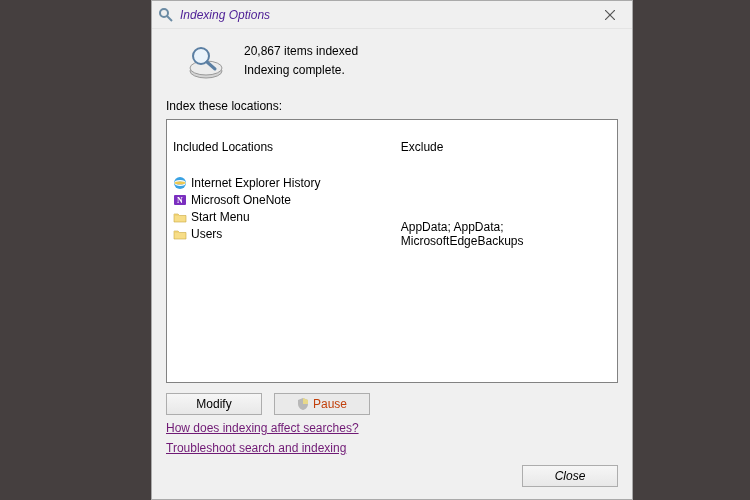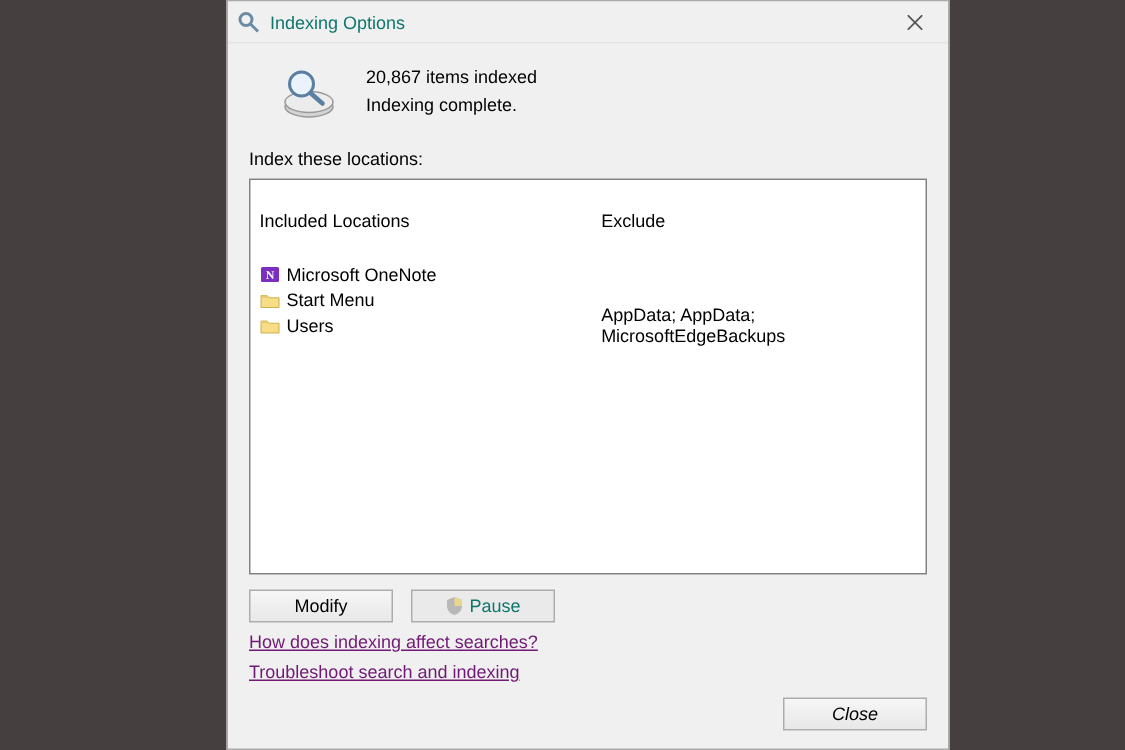--- a/index.html
+++ b/index.html
@@ -31,22 +31,23 @@
     padding-left: 6px;
     background: #f0f0f0;
     border-bottom: 1px solid #e4e4e4;
   }
   .titlebar .title-icon {
     width: 16px; height: 16px;
     margin-right: 6px;
     display: flex; align-items: center; justify-content: center;
   }
   .titlebar .title-text {
-    color: #0f766e;
-    font-size: 12px;
+    color: #4c1d95;
+    font-size: 12px;
+    font-style: italic;
   }
   .titlebar .close {
     margin-left: auto;
     width: 44px;
     height: 28px;
     display: flex;
     align-items: center;
     justify-content: center;
     color: #555;
     font-size: 14px;
@@ -116,21 +117,21 @@
     background: linear-gradient(#f6f6f6, #e8e8e8);
     font-size: 12px;
     display: flex;
     align-items: center;
     justify-content: center;
     padding: 0 4px;
     cursor: pointer;
     min-width: 96px;
   }
   .btn.disabled {
-    color: #0f766e;
+    color: #c2410c;
     background: #eaeaea;
     cursor: default;
   }
   .btn .shield, .btn .pause-ico {
     margin-right: 4px;
     display: inline-flex;
   }
   .link-row { margin-top: 6px; }
   .link {
     color: #701a75;
@@ -188,20 +189,31 @@
 
     <div class="locations-box">
       <div class="cols-header">
         <div class="col-left">Included Locations</div>
         <div class="col-right">Exclude</div>
       </div>
       <div class="rows" id="rows-container">
           <div class="row">
             <div class="cell-left">
               <span class="item-icon"><svg viewBox="0 0 14 14" width="14" height="14">
+                  <circle cx="7" cy="7" r="6" fill="#3aa2e3"></circle>
+                  <path d="M2 7 C2 4 12 4 12 7 C12 10 2 10 2 7 Z" fill="none" stroke="#fff" stroke-width="1.3"></path>
+                  <ellipse cx="7" cy="7" rx="5.5" ry="1.4" fill="#f7c948" opacity="0.95"></ellipse>
+                </svg></span>
+              <span>Internet Explorer History</span>
+            </div>
+            <div class="cell-right"></div>
+          </div>
+          <div class="row">
+            <div class="cell-left">
+              <span class="item-icon"><svg viewBox="0 0 14 14" width="14" height="14">
                   <rect x="1" y="2" width="12" height="10" rx="1" fill="#7b2fbf"></rect>
                   <text x="7" y="10" font-size="8" text-anchor="middle" fill="#fff" font-family="Segoe UI" font-weight="bold">N</text>
                 </svg></span>
               <span>Microsoft OneNote</span>
             </div>
             <div class="cell-right"></div>
           </div>
           <div class="row">
             <div class="cell-left">
               <span class="item-icon"><svg viewBox="0 0 14 14" width="14" height="14">

